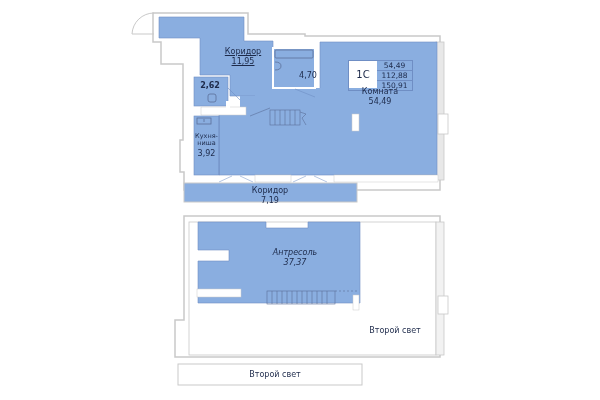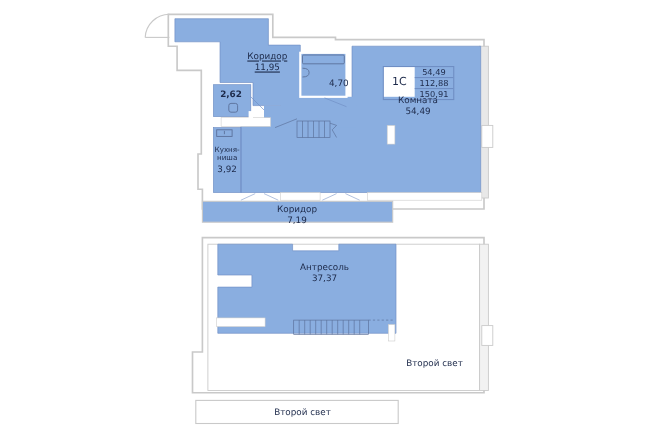--- a/index.html
+++ b/index.html
@@ -138,21 +138,21 @@
   <div class="lbl" style="left:350px;top:87px;width:60px;">
     <div>Комната</div>
     <div>54,49</div>
   </div>
   <div class="lbl" style="left:240px;top:186px;width:60px;">
     <div>Коридор</div>
     <div>7,19</div>
   </div>
 
   
-  <div class="lbl" style="left:260px;top:238px;width:70px;">
+  <div class="lbl" style="left:260px;top:248px;width:70px;font-style:italic;">
     <div>Антресоль</div>
     <div>37,37</div>
   </div>
   <div class="lbl" style="left:360px;top:326px;width:70px;">
     <div>Второй свет</div>
   </div>
   <div class="lbl" style="left:240px;top:370px;width:70px;">
     <div>Второй свет</div>
   </div>
 </div>

